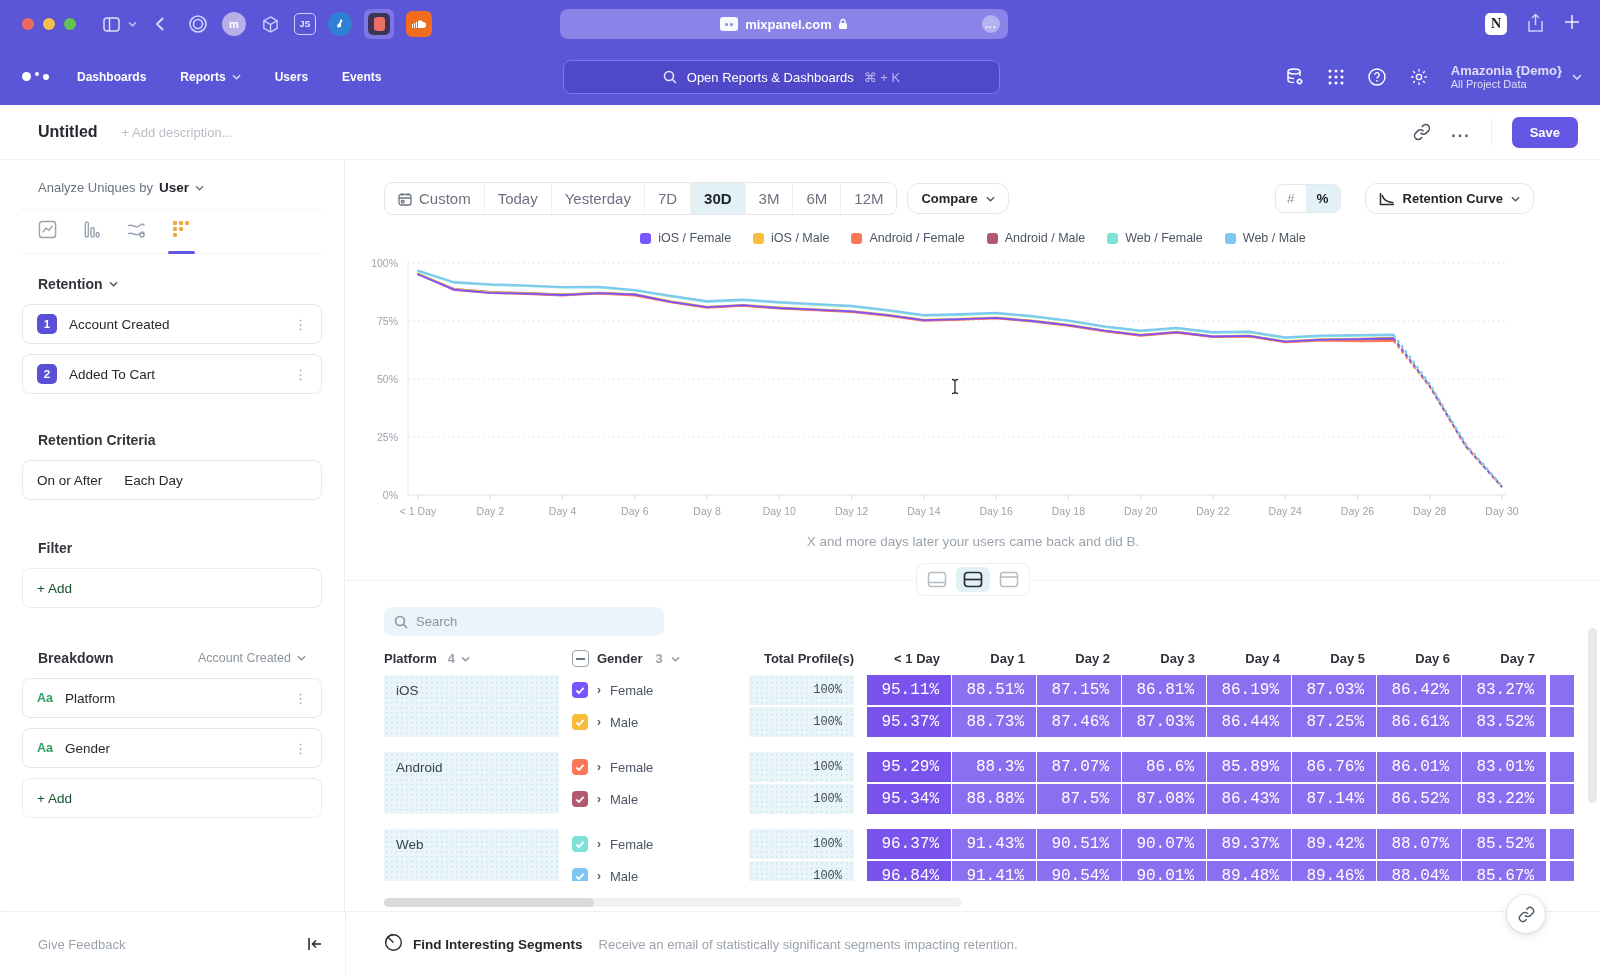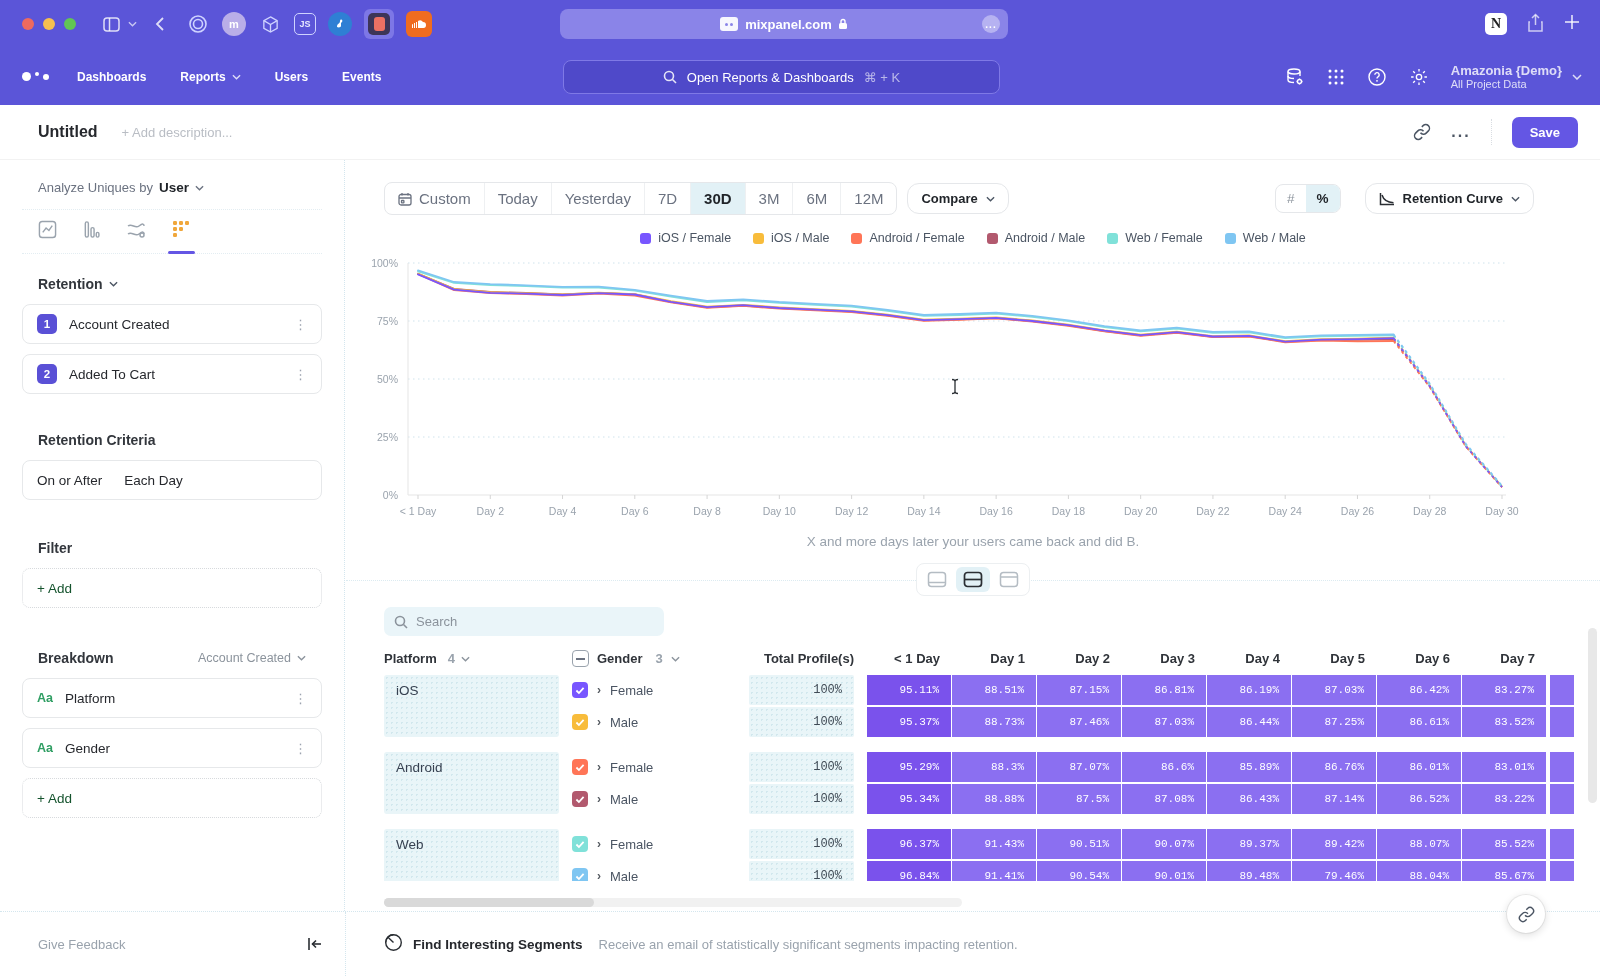--- a/index.html
+++ b/index.html
@@ -101,21 +101,21 @@
            background:#e9f5f8; background-image:radial-gradient(rgba(140,190,205,.25) 1px, transparent 1px); background-size:5px 5px; }
   .rowscol { display:flex; flex-direction:column; gap:2px; }
   .trow { display:flex; height:30px; }
   .gcell { width:177px; margin-left:13px; display:flex; align-items:center; gap:9px; font-size:13px; color:#4b5563; }
   .cbox { width:16px; height:16px; border-radius:4px; display:flex; align-items:center; justify-content:center; }
   .cbox.ind { background:#fff; border:1.5px solid #9aa3ad; width:17px; height:17px; color:#6b7280; }
   .exp { color:#555a61; font-size:12px; font-weight:700; }
   .totcell { width:105px; display:flex; align-items:center; justify-content:flex-end; padding-right:12px; font-size:12px; color:#3f4a55;
              background:#e9f5f8; background-image:radial-gradient(rgba(140,190,205,.25) 1px, transparent 1px); background-size:5px 5px; border-radius:2px; }
   .vals { display:flex; margin-left:13px; gap:1px; }
-  .vcell { width:84px; display:flex; align-items:center; justify-content:flex-end; padding-right:12px; color:#fff; font-size:11px; background:#8b6ff1; }
+  .vcell { width:84px; display:flex; align-items:center; justify-content:flex-end; padding-right:12px; color:#fff; font-size:16px; background:#8b6ff1; }
   .vcell.first { background:#7a52ec; }
   .vcell.sliver { width:24px; margin-left:3px; }
 
   .hscroll { position:absolute; left:38px; top:738px; width:578px; height:9px; background:#f1f1f1; border-radius:5px; }
   .hscroll .thumb { width:210px; height:9px; background:#d9d9d9; border-radius:5px; }
   .vscroll { position:absolute; right:3px; top:468px; width:9px; height:175px; background:#e8e8e8; border-radius:5px; }
 
   
   .footer { position:absolute; left:0; top:911px; width:1600px; height:65px; background:#fff; border-top:1px dotted #d4e6ee; display:flex; }
   .f-left { width:346px; border-right:1px dotted #d4e6ee; display:flex; align-items:center; padding:0 22px 0 38px; }
@@ -755,21 +755,21 @@
               <span class="exp">›</span>
               <span>Male</span>
             </div>
             <div class="totcell mono">100%</div>
             <div class="vals">
               <div class="vcell mono first">96.84%</div>
               <div class="vcell mono">91.41%</div>
               <div class="vcell mono">90.54%</div>
               <div class="vcell mono">90.01%</div>
               <div class="vcell mono">89.48%</div>
-              <div class="vcell mono">79.46%</div>
+              <div class="vcell mono">89.46%</div>
               <div class="vcell mono">88.04%</div>
               <div class="vcell mono">85.67%</div>
               <div class="vcell sliver"></div>
             </div>
           </div>
         </div>
       </div>
     </div>
 
   <div class="hscroll">

